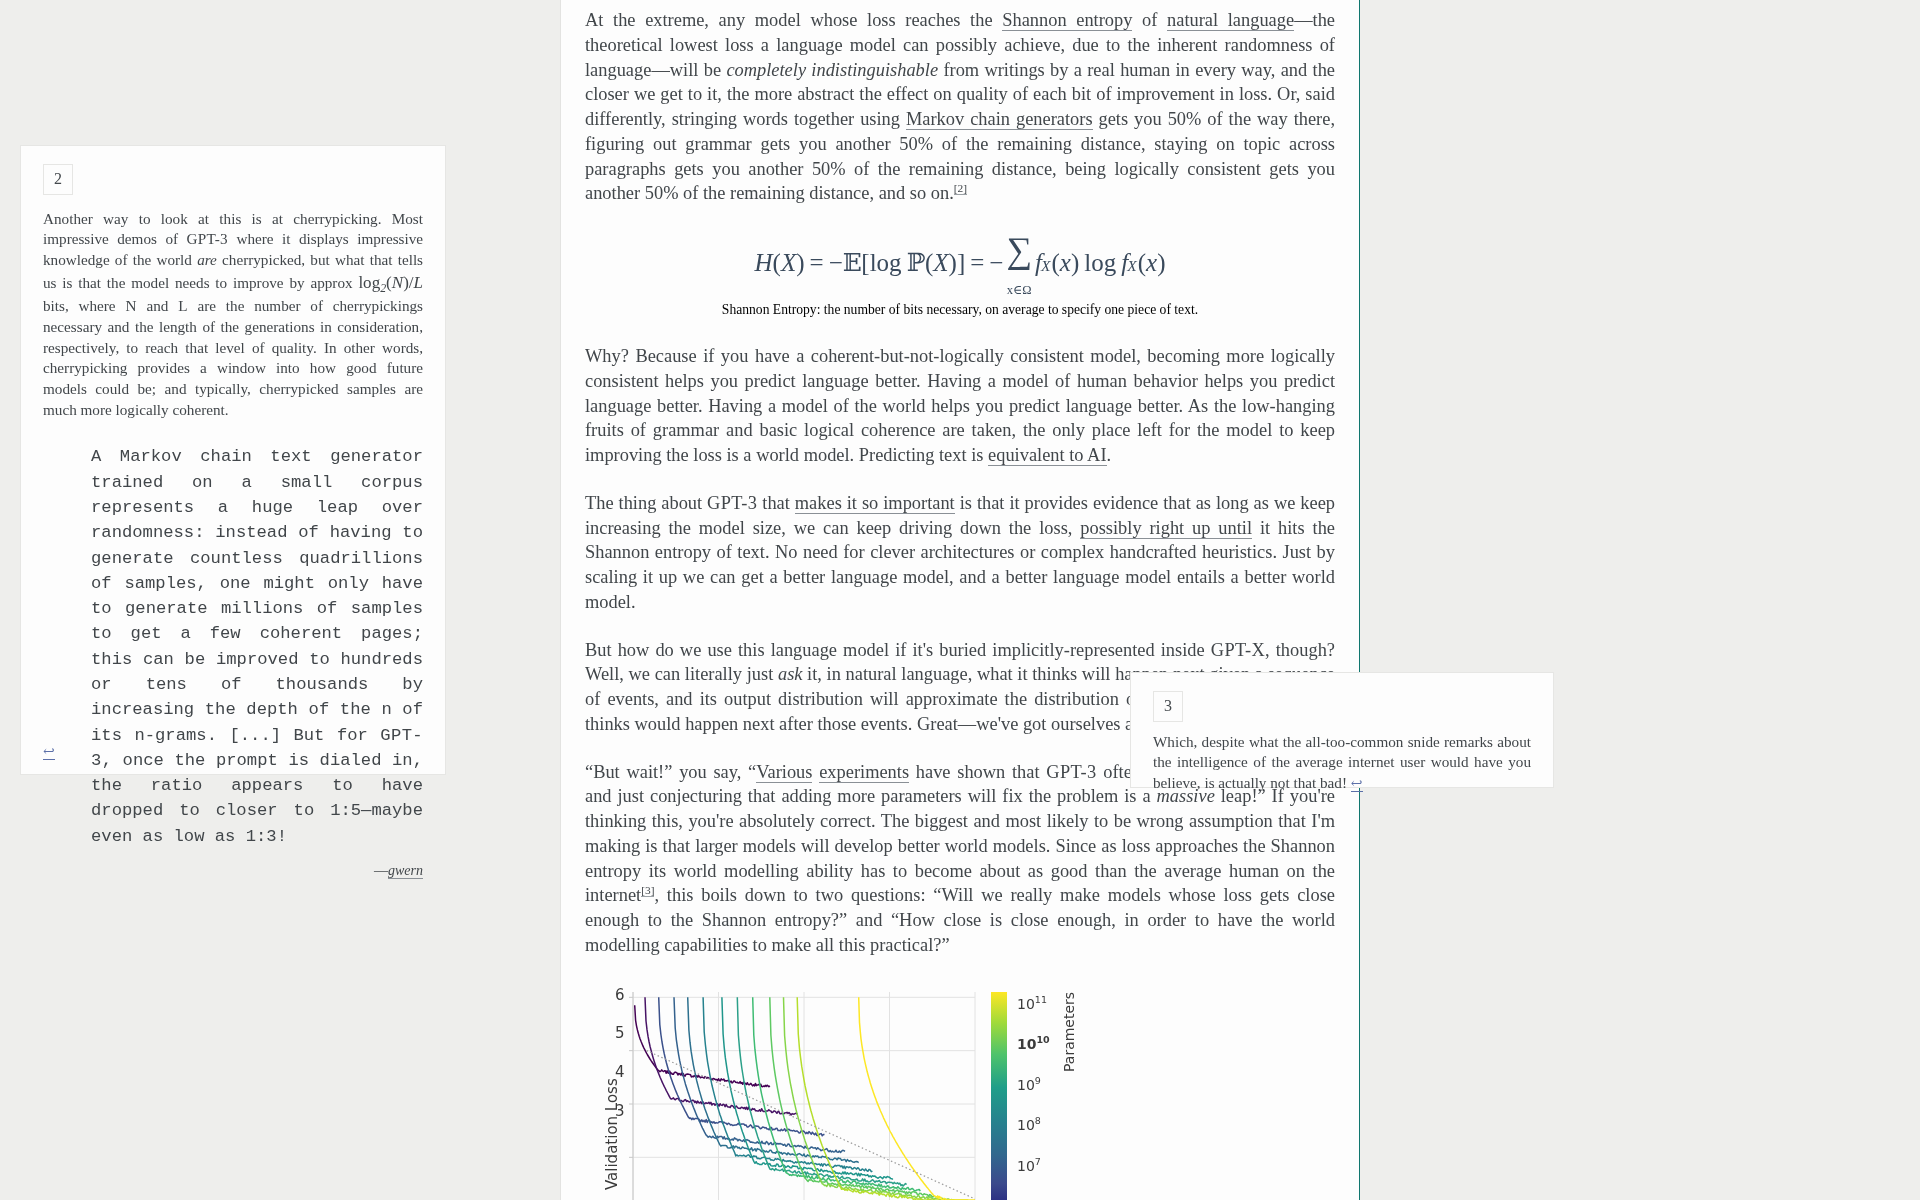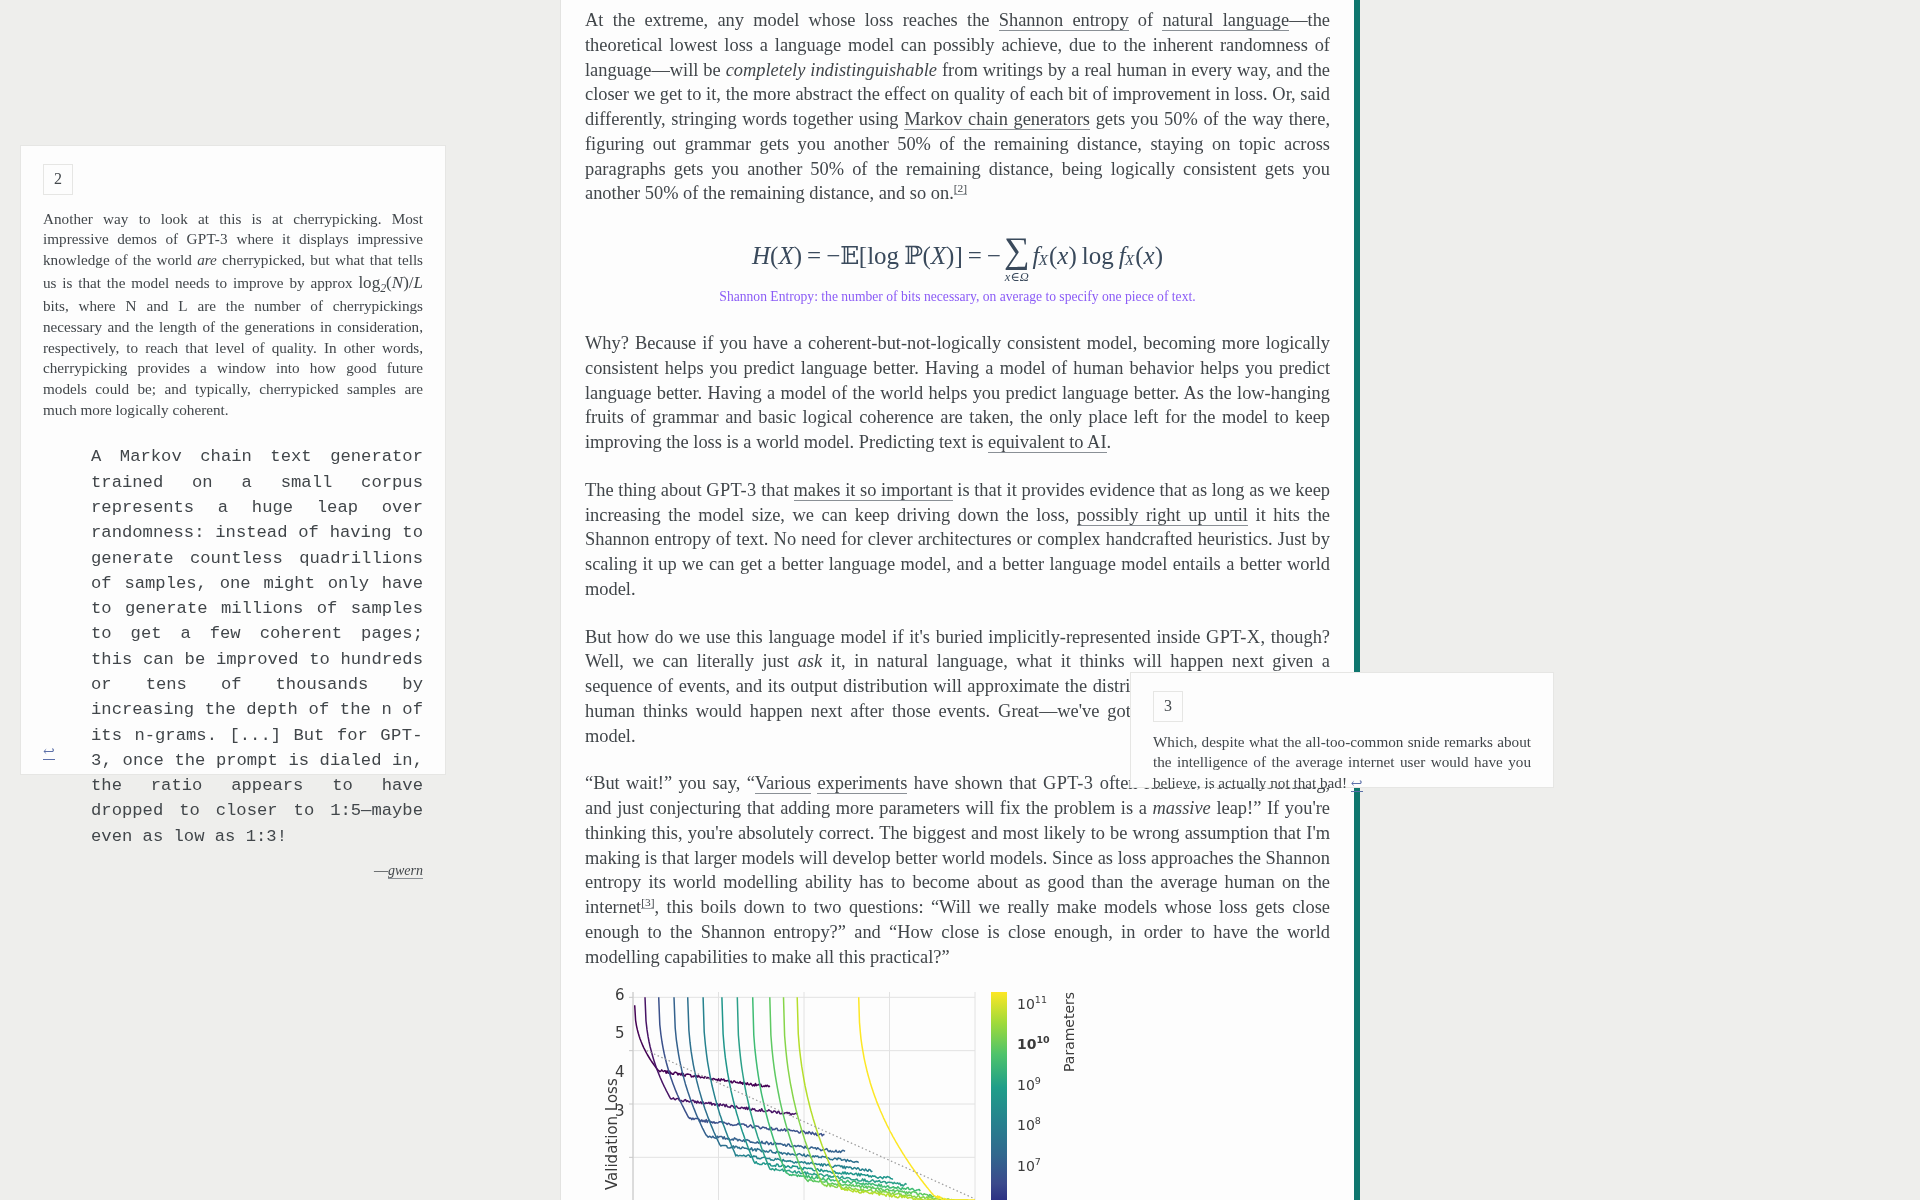--- a/index.html
+++ b/index.html
@@ -21,21 +21,21 @@
 
   
   #article {
     position: absolute;
     left: 560px;
     top: 0;
     width: 800px;
     min-height: 1200px;
     background: #fdfdfd;
     border-left: 1px solid #e3e3e1;
-    border-right: 6px solid #0f766e;
+    border-right: 1px solid #0f766e;
     padding: 0px 24px 13px 24px;
   }
 
   .para {
     font-size: 18.4px;
     line-height: 1.345;
     text-align: justify;
     hyphens: auto;
     -webkit-hyphens: auto;
     margin: 0 0 23px 0;
@@ -92,34 +92,34 @@
   }
   .bigsum {
     display: inline-flex;
     flex-direction: column;
     align-items: center;
     margin: 0 3px;
     position: relative;
     top: 4px;
   }
   .bigsum .sym { font-size: 36px; line-height: 0.82; font-style: normal; }
-  .bigsum .sub { font-size: 12.5px; font-style: italic; margin-top: 5px; }
+  .bigsum .sub { font-size: 12.5px; margin-top: 18px; }
   .subf {
     display: inline-block;
     font-size: 0.62em;
     vertical-align: sub;
     font-style: italic;
     position: relative;
     top: 4px;
     left: -1px;
   }
   .caption {
     text-align: center;
     font-size: 13.6px;
-    color: #8b5cf6;
+    color: #000000;
     margin: 10px 0 26px 0;
     font-family: "Liberation Serif", serif;
   }
 
   
   .sidenote {
     position: absolute;
     background: #fdfdfd;
     border: 1px solid #e6e6e4;
     padding: 18px 22px 24px 22px;

